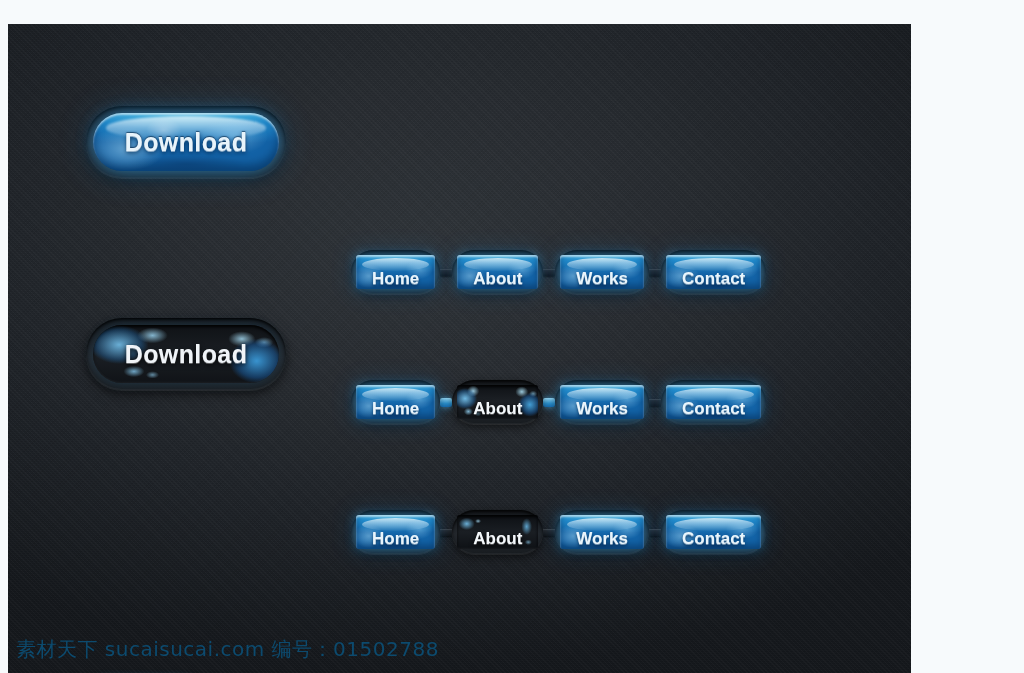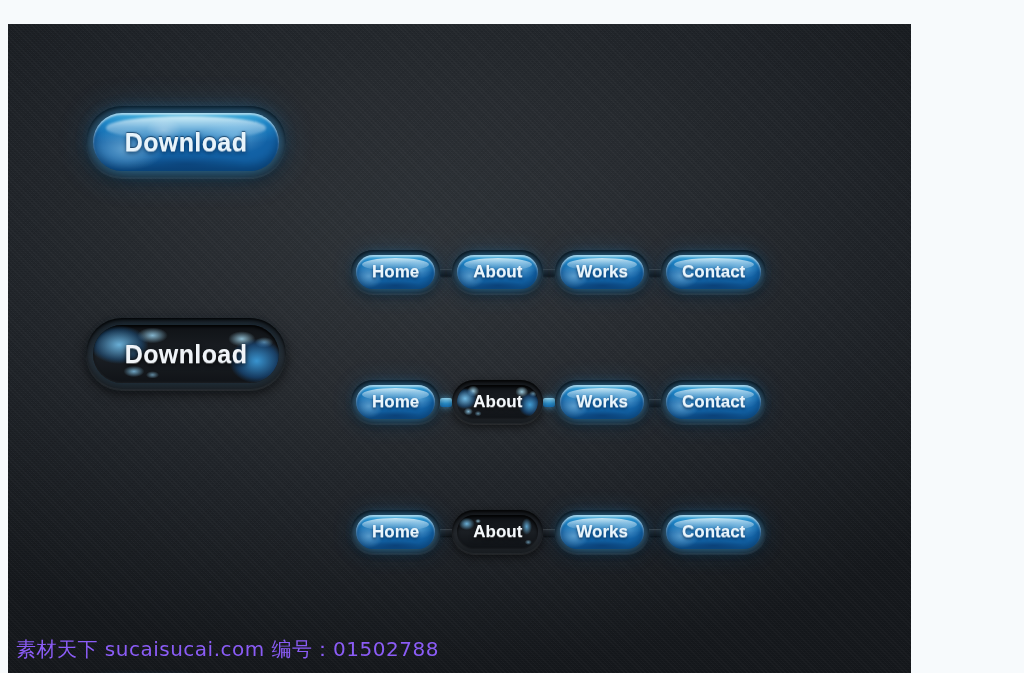--- a/index.html
+++ b/index.html
@@ -126,24 +126,24 @@
       inset 0 2px 3px rgba(0,0,0,.85),
       inset 0 -1px 1px rgba(255,255,255,.06),
       0 1px 0 rgba(255,255,255,.07),
       0 3px 9px rgba(0,0,0,.55);
     padding: 5px;
     position: relative;
   }
 
   .nav-pill {
     height: 100%;
-    border-radius: 17px;
+    border-radius: 3px;
     position: relative;
     overflow: hidden;
-    display: flex; align-items: center; justify-content: center;
+    display: flex; align-items: flex-end; justify-content: center;
     padding: 0 16px;
     background:
       radial-gradient(ellipse 130% 75% at 50% -20%, #96e0f6 0%, #4ab7e2 28%, #2089ca 58%, #1364a8 100%);
     box-shadow:
       inset 0 2px 2px rgba(255,255,255,.55),
       inset 0 -4px 7px rgba(3,40,80,.55),
       0 0 11px rgba(60,170,230,.5),
       0 0 24px rgba(40,140,220,.3);
   }
   .nav-pill::before {
@@ -247,21 +247,21 @@
   }
 
   
   .progress-wrap { position: absolute; }
 
   
   .watermark {
     position: absolute;
     left: 16px; bottom: 10px;
     font-size: 20px;
-    color: #8b5cf6;
+    color: #0c4a6e;
     font-family: "DejaVu Sans", sans-serif;
     letter-spacing: .5px;
     white-space: nowrap;
     z-index: 20;
   }
 </style>
 </head>
 <body>
 
 <div id="canvas">

